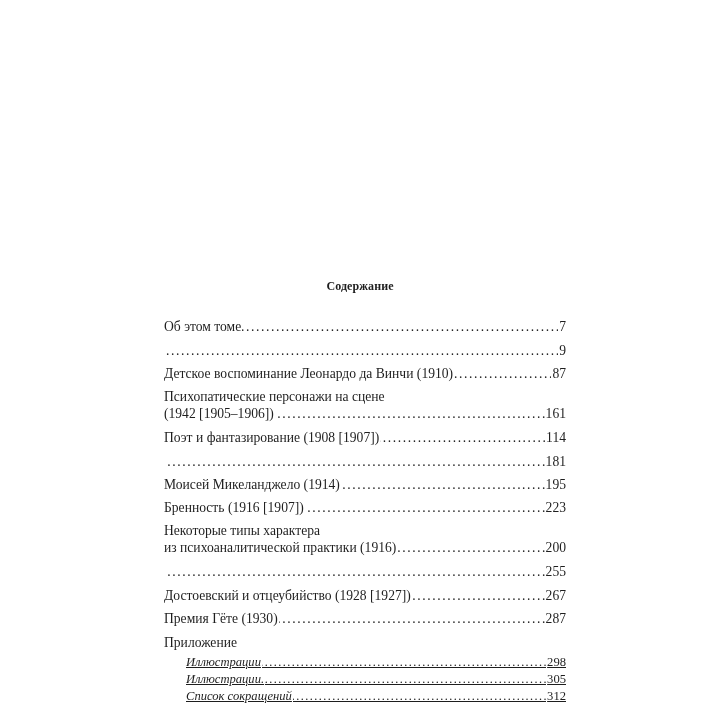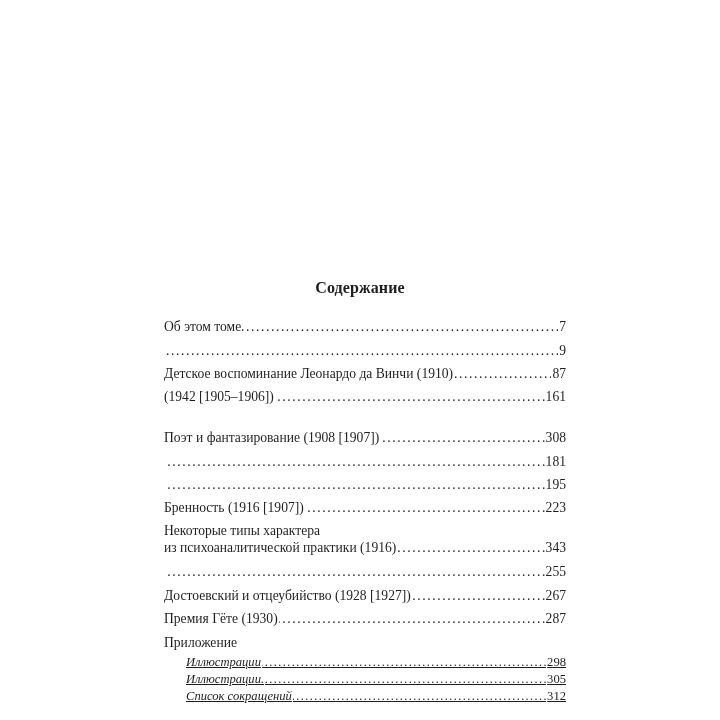--- a/index.html
+++ b/index.html
@@ -3,21 +3,21 @@
 <meta charset="utf-8">
 <style>
   html, body { margin: 0; padding: 0; }
   body {
     width: 720px; height: 720px; background: #ffffff; position: relative; overflow: hidden;
     font-family: "Liberation Serif", "DejaVu Serif", serif; color: #1e1e1e;
   }
   .page { position: absolute; left: 0; top: 0; width: 720px; height: 720px; }
   .toc-title {
     position: absolute; left: 0; width: 720px; top: 279px; text-align: center;
-    font-weight: bold; font-size: 16px; letter-spacing: 0.1px;
+    font-weight: bold; font-size: 12px; letter-spacing: 0.1px;
   }
   .toc { position: absolute; left: 164px; width: 402px; top: 0; }
   .entry { position: absolute; left: 0; width: 402px; font-size: 13.6px; line-height: 17px; text-align: center; }
   .entry .line { display: flex; align-items: baseline; white-space: nowrap; }
   .entry .lead { flex: 1 1 auto; overflow: hidden; position: relative; margin: 0 1px; }
   .entry .lead::before {
     content: ". . . . . . . . . . . . . . . . . . . . . . . . . . . . . . . . . . . . . . . . . . . . . . . . . . . . . . . . . . . . . . . . . . . . . . . . . . . . . . . . . . . . . . . . . . . . . . . . . . . . . . . . . . . . . . . . . . . .";
     white-space: nowrap; letter-spacing: -0.9px; display: block; text-align: right; direction: rtl;
   }
   .entry .page-num { flex: 0 0 auto; }
@@ -50,64 +50,68 @@
     <div class="entry" style="top:365px">
       <div class="line">
           <span class="text">Детское воспоминание Леонардо да Винчи (1910)</span>
           <span class="lead"></span>
           <span class="page-num">87</span>
         </div>
     </div>
 
     <div class="entry" style="top:388px">
       <div class="line">
+          <span class="text">Психопатические персонажи на сцене</span>
+        </div>
+      <div class="line">
           <span class="text">(1942 [1905–1906])</span>
           <span class="lead"></span>
           <span class="page-num">161</span>
         </div>
     </div>
 
     <div class="entry" style="top:429px">
       <div class="line">
           <span class="text">Поэт и фантазирование (1908 [1907])</span>
           <span class="lead"></span>
-          <span class="page-num">308</span>
+          <span class="page-num">114</span>
         </div>
     </div>
 
     <div class="entry" style="top:453px">
       <div class="line">
           <span class="lead"></span>
           <span class="page-num">181</span>
         </div>
     </div>
 
     <div class="entry" style="top:476px">
       <div class="line">
+          <span class="text">Моисей Микеланджело (1914)</span>
           <span class="lead"></span>
           <span class="page-num">195</span>
         </div>
     </div>
 
     <div class="entry" style="top:499px">
       <div class="line">
           <span class="text">Бренность (1916 [1907])</span>
           <span class="lead"></span>
           <span class="page-num">223</span>
         </div>
     </div>
 
     <div class="entry" style="top:522px">
       <div class="line">
           <span class="text">Некоторые типы характера</span>
         </div>
       <div class="line">
           <span class="text">из психоаналитической практики (1916)</span>
           <span class="lead"></span>
-          <span class="page-num">343</span>
+          <span class="page-num">200</span>
         </div>
     </div>
 
     <div class="entry" style="top:563px">
       <div class="line">
           <span class="lead"></span>
           <span class="page-num">255</span>
         </div>
     </div>
 

